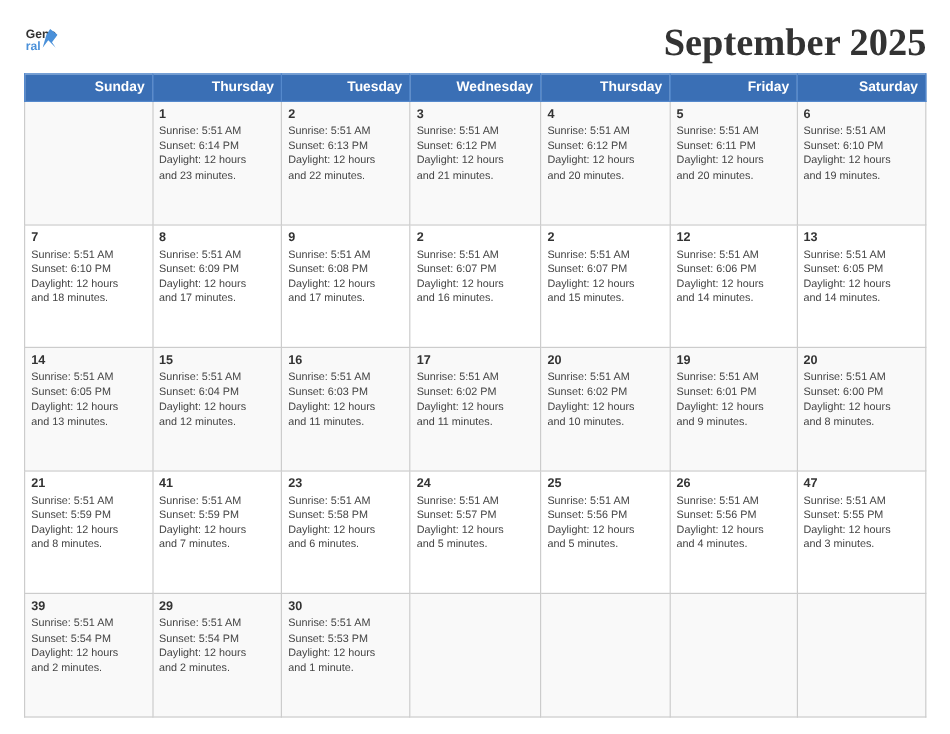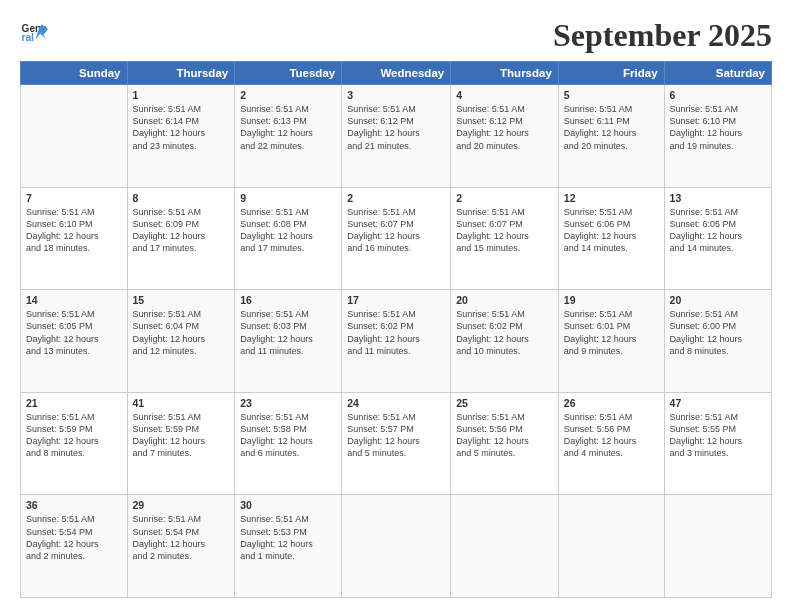--- a/index.html
+++ b/index.html
@@ -323,21 +323,21 @@
           <td>
             <span class="day-num">47</span>
             <div class="cell-content" style="white-space: pre-line;">Sunrise: 5:51 AM
 Sunset: 5:55 PM
 Daylight: 12 hours
 and 3 minutes.</div>
           </td>
         </tr>
         <tr>
           <td>
-            <span class="day-num">36</span>
+            <span class="day-num">39</span>
             <div class="cell-content" style="white-space: pre-line;">Sunrise: 5:51 AM
 Sunset: 5:54 PM
 Daylight: 12 hours
 and 2 minutes.</div>
           </td>
           <td>
             <span class="day-num">29</span>
             <div class="cell-content" style="white-space: pre-line;">Sunrise: 5:51 AM
 Sunset: 5:54 PM
 Daylight: 12 hours

